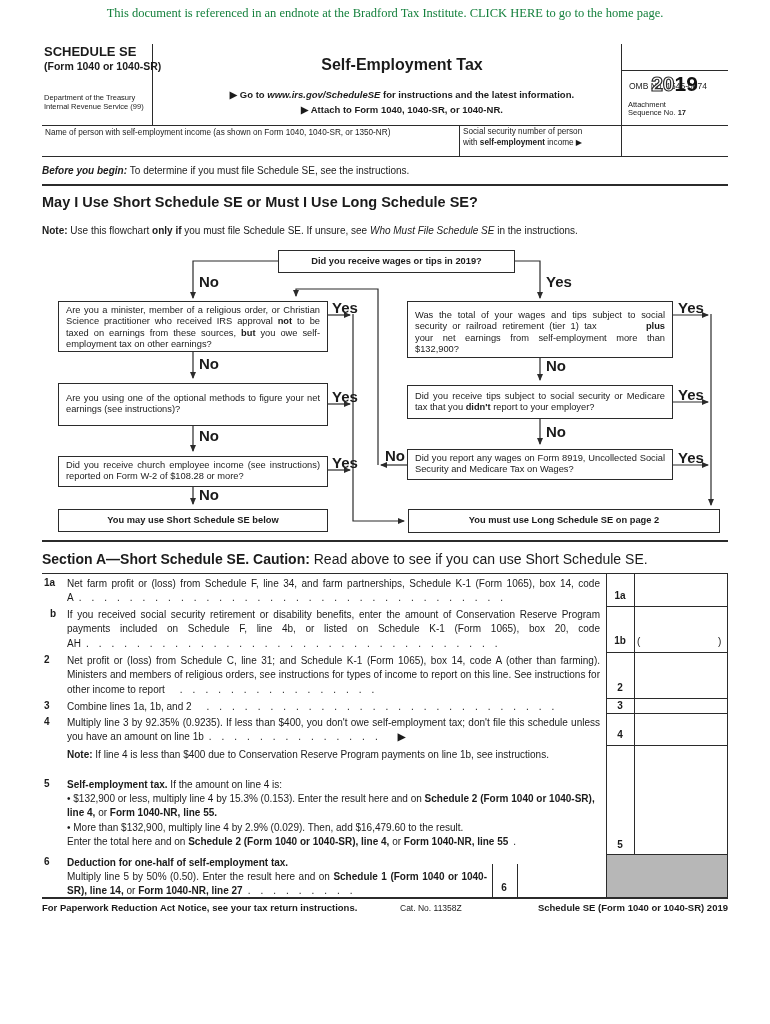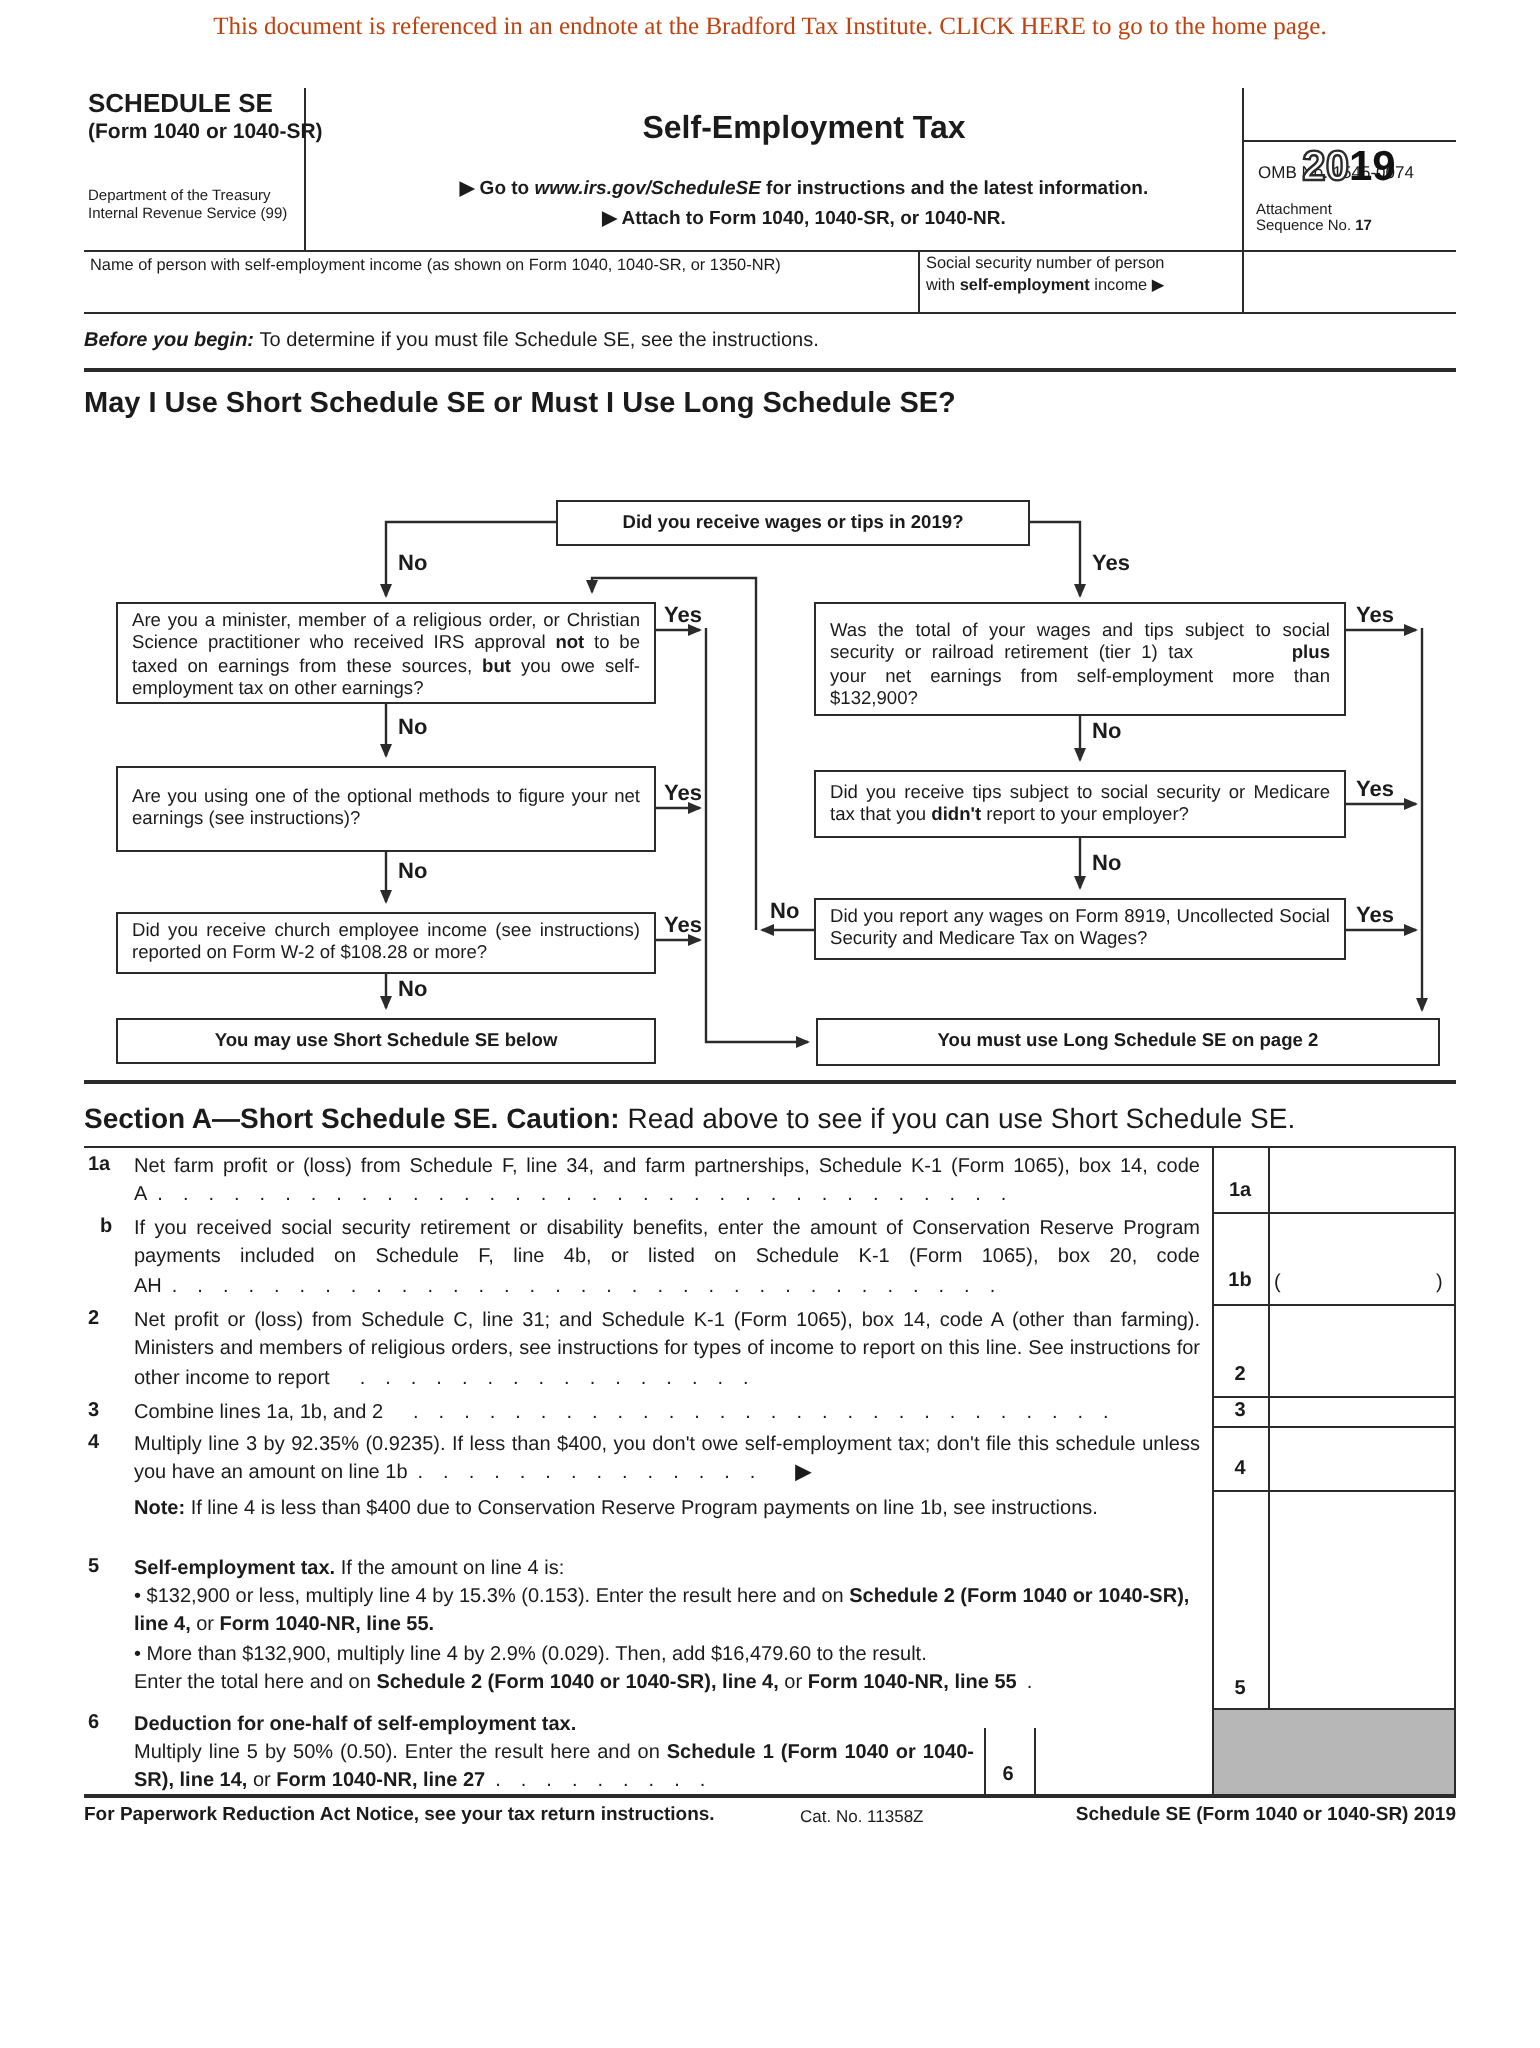--- a/index.html
+++ b/index.html
@@ -3,34 +3,34 @@
 <meta charset="utf-8">
 <style>
   html,body{margin:0;padding:0;background:#fff;}
   .page{position:relative;width:770px;height:1024px;background:#ffffff;
         font-family:"Liberation Sans",sans-serif;color:#1b1b1b;overflow:hidden;}
   .abs{position:absolute;}
   .hl{position:absolute;background:#2b2b2b;height:1px;}
   .vl{position:absolute;background:#2b2b2b;width:1px;}
   .b{font-weight:bold;}
   .toplink{position:absolute;left:0;top:6px;width:770px;text-align:center;
-           font-family:"Liberation Serif",serif;font-size:12.5px;color:#c2410c;}
+           font-family:"Liberation Serif",serif;font-size:12.5px;color:#15803d;}
   .t75{font-size:7.5px;line-height:9px;}
   .t8{font-size:8.2px;line-height:10.5px;}
   .t85{font-size:8.5px;line-height:10px;}
   .t95{font-size:9.5px;line-height:12px;}
   .t10{font-size:10px;line-height:14.4px;}
   .row{position:absolute;font-size:10px;line-height:14.4px;text-align:justify;overflow:hidden;}
   .num{position:absolute;font-size:10px;font-weight:bold;}
   .colnum{position:absolute;font-size:10px;font-weight:bold;width:28px;text-align:center;}
   .fcbox{position:absolute;border:1.2px solid #2b2b2b;background:#fff;box-sizing:border-box;
          font-size:9.3px;line-height:11.3px;text-align:justify;padding:3px 7px;}
   .fcbox.c{display:flex;align-items:center;justify-content:center;text-align:center;
            font-weight:bold;padding:2px;}
-  .lbl{position:absolute;font-size:11px;font-weight:bold;line-height:10px;}
+  .lbl{position:absolute;font-size:15px;font-weight:bold;line-height:10px;}
   .y20{color:#ffffff;-webkit-text-stroke:1.2px #2b2b2b;font-weight:bold;}
   .y19{font-weight:bold;color:#111;}
   .gray{position:absolute;background:#b7b7b7;}
   svg{pointer-events:none;}
 </style>
 </head>
 <body>
 
 <div class="page">
 
@@ -59,20 +59,21 @@
   <div class="abs" style="left:628px;top:108px;font-size:7.5px;text-align:center;"><span>Sequence No. </span><span style="font-weight: bold;">17</span></div>
 
   <div class="abs t8" style="left:45px;top:128px;width:410px;">Name of person with self-employment income (as shown on Form 1040, 1040-SR, or 1350-NR)</div>
   <div class="abs t8" style="left:463px;top:127px;width:155px;">Social security number of person</div>
   <div class="abs t8" style="left:463px;top:138px;width:155px;"><span>with </span><span style="font-weight: bold;">self-employment</span><span> income ▶</span></div>
   <div class="abs" style="left:45px;top:139px;width:400px;height:14px;"></div>
   <div class="abs" style="left:624px;top:127px;width:100px;height:26px;"></div>
 
   <div class="abs t10" style="left:42px;top:164px;width:686px;"><span style="font-weight: bold; font-style: italic;">Before you begin: </span><span>To determine if you must file Schedule SE, see the instructions.</span></div>
   <div class="abs b" style="left:42px;top:194px;font-size:14.5px;">May I Use Short Schedule SE or Must I Use Long Schedule SE?</div>
+  <div class="abs t10" style="left:42px;top:224px;width:686px;"><span style="font-weight: bold;">Note: </span><span>Use this flowchart </span><span style="font-weight: bold;">only if</span><span> you must file Schedule SE. If unsure, see </span><span style="font-style: italic;">Who Must File Schedule SE</span><span> in the instructions.</span></div>
 
   <svg class="abs" style="left:0;top:0;" width="770" height="1024" viewBox="0 0 770 1024">
     <defs>
       <marker id="ah" markerWidth="8" markerHeight="8" refX="6" refY="3" orient="auto" markerUnits="userSpaceOnUse">
         <path d="M0,0 L7,3 L0,6 z" fill="#2b2b2b"></path>
       </marker>
     </defs>
     <g stroke="#2b2b2b" stroke-width="1.2" fill="none">
       <path d="M278 261 H193 V298" marker-end="url(#ah)"></path>
       <path d="M515 261 H540 V298" marker-end="url(#ah)"></path>

